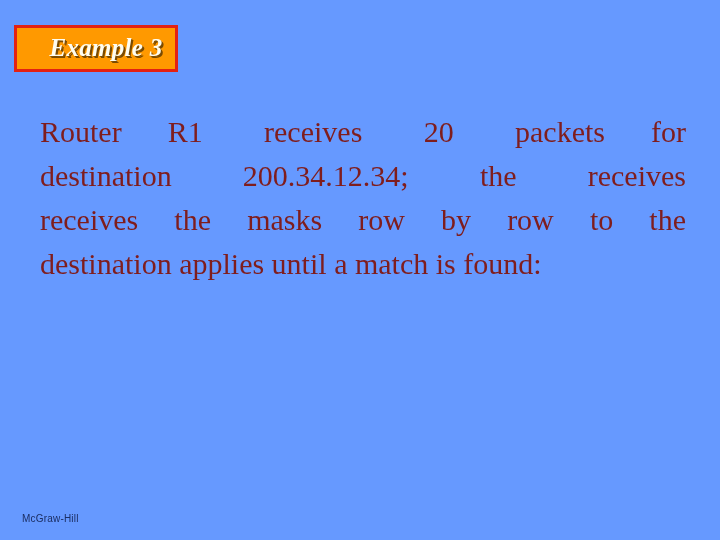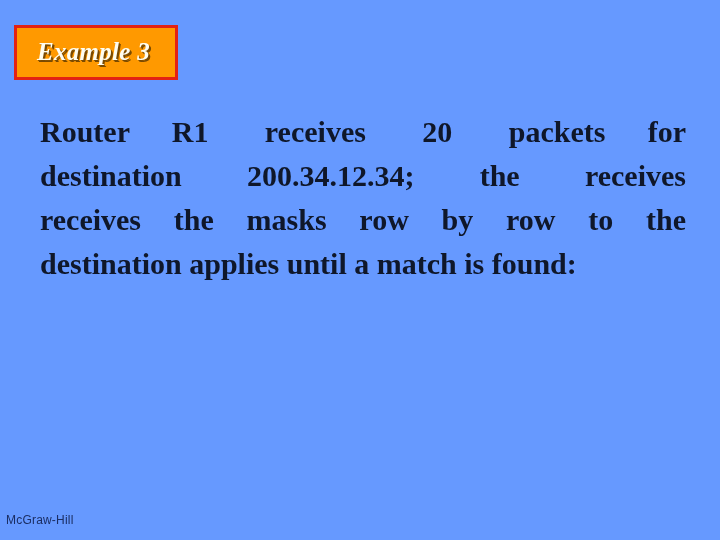--- a/index.html
+++ b/index.html
@@ -19,26 +19,27 @@
     background: #6699FF;
     overflow: hidden;
   }
 
   
   #title-badge {
     position: absolute;
     left: 14px;
     top: 25px;
     width: 164px;
-    height: 55px;
+    height: 47px;
     box-sizing: border-box;
     background: #FF9900;
     border: 3px solid #E32113;
     display: flex;
     align-items: center;
+    justify-content: center;
     padding-left: 20px;
   }
   #title-text {
     font-family: "Liberation Serif", "DejaVu Serif", serif;
     font-weight: bold;
     font-style: italic;
     font-size: 25px;
     line-height: 1;
     color: #FFFDF0;
     text-shadow: 2px 2px 0 #7a4a00, 1px 1px 0 #8a5500;
@@ -49,47 +50,47 @@
 
   
   #body-block {
     position: absolute;
     left: 40px;
     top: 110px;
     width: 646px;
   }
   #body-paragraph {
     margin: 0;
-    color: #0f172a;
+    color: #7f1d1d;
     font-family: "Liberation Serif", "DejaVu Serif", serif;
     font-size: 30px;
     line-height: 44px;
     text-align: justify;
     text-justify: inter-word;
-    font-weight: bold;
+    font-weight: normal;
   }
   .justified-line {
     display: block;
     text-align: justify;
     text-align-last: justify;
     white-space: pre-wrap;
   }
   .plain-line {
     display: block;
     text-align: left;
     white-space: pre-wrap;
   }
 
   
   #footer-left {
     position: absolute;
-    left: 6px;
+    left: 22px;
     top: 513px;
     font-family: "Liberation Sans", "DejaVu Sans", sans-serif;
-    font-size: 12px;
+    font-size: 10px;
     color: #1B2E63;
     letter-spacing: 0.2px;
     white-space: nowrap;
   }
   #footer-right {
     position: absolute;
     right: 18px;
     top: 513px;
     font-family: "Liberation Sans", "DejaVu Sans", sans-serif;
     font-size: 9px;

